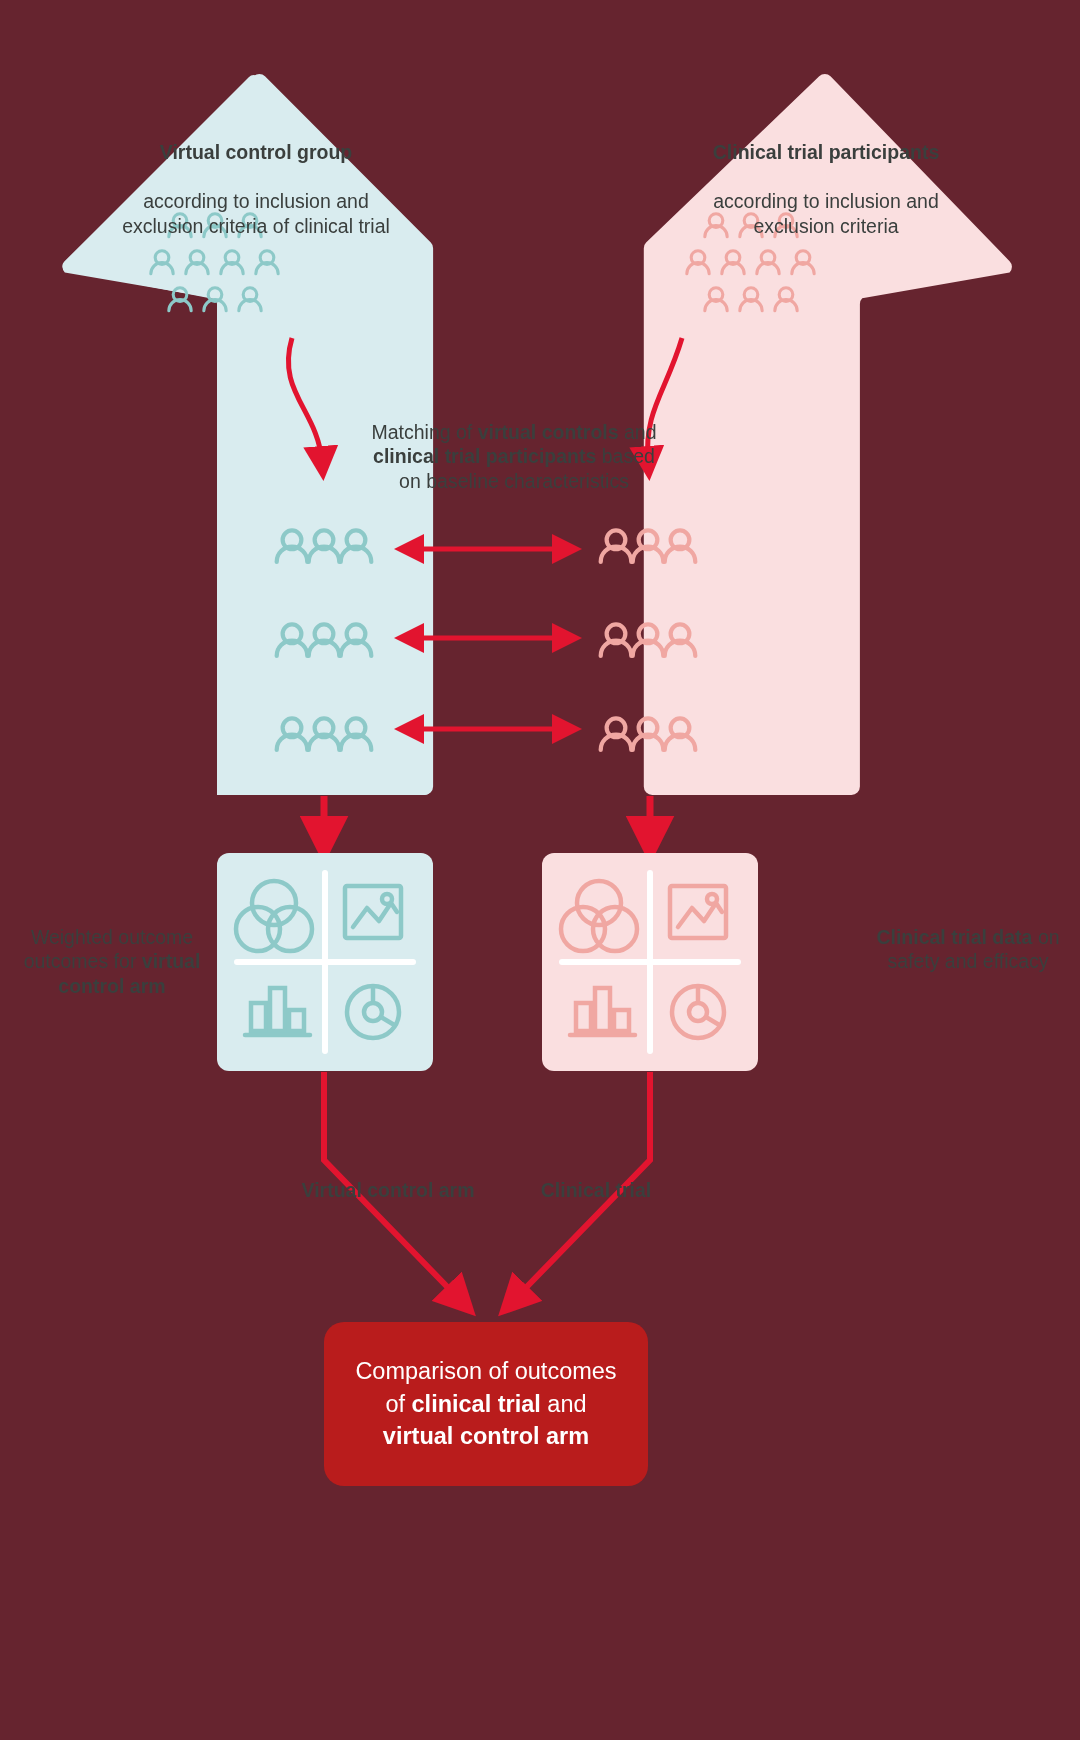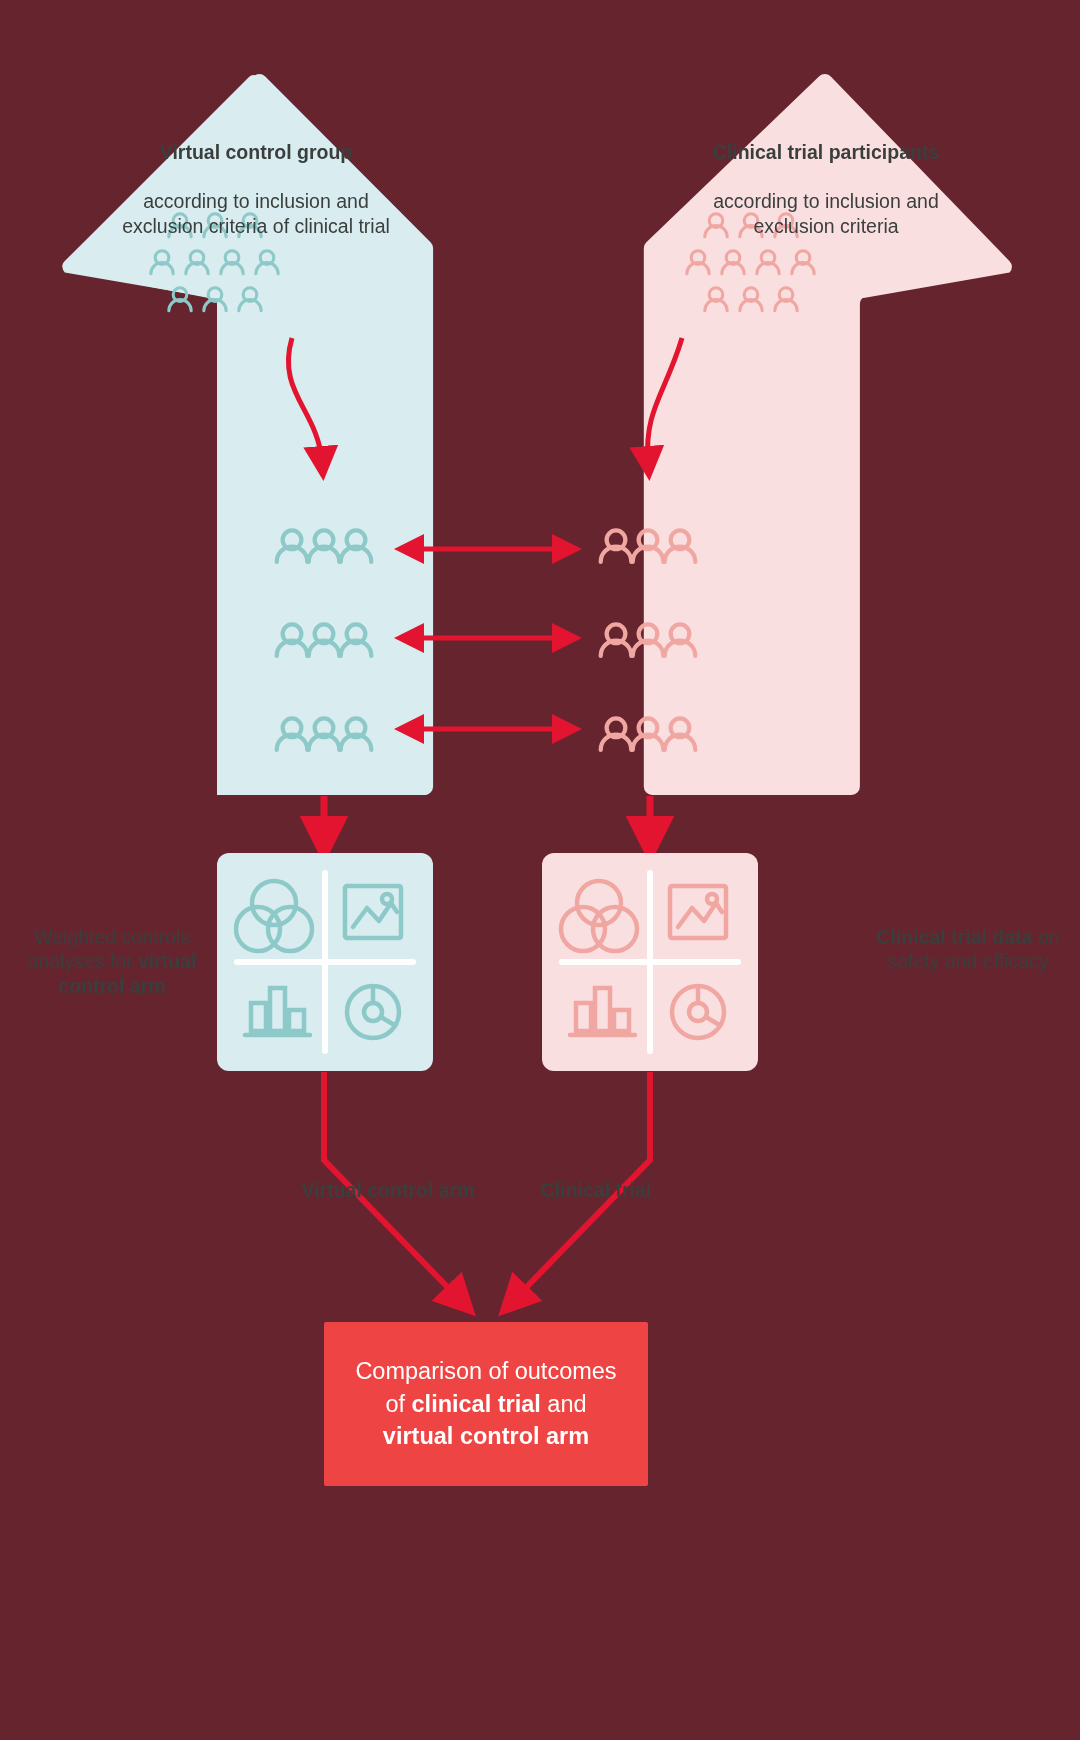--- a/index.html
+++ b/index.html
@@ -43,22 +43,22 @@
 
   
   #label-arm-left  { left: 258px; top: 1178px; width: 260px; font-weight: bold; }
   #label-arm-right { left: 486px; top: 1178px; width: 220px; font-weight: bold; }
 
   
   #compare-box {
     position: absolute;
     left: 324px; top: 1322px;
     width: 324px; height: 164px;
-    background: #ef4444;
-    border-radius: 2px;
+    background: #b91c1c;
+    border-radius: 20px;
     display: flex; align-items: center; justify-content: center;
   }
   #compare-text {
     color: #ffffff;
     font-size: 23.5px;
     line-height: 1.38;
     text-align: center;
     white-space: pre-line;
   }
   #compare-text b { font-weight: bold; }
@@ -385,22 +385,23 @@
     <span>according to inclusion and
 exclusion criteria of clinical trial</span>
   </div>
 
   <div class="txt" id="label-right">
     <span class="bold-line">Clinical trial participants</span>
     <span>according to inclusion and
 exclusion criteria</span>
   </div>
 
-
-  <div class="txt" id="label-weighted"><span>Weighted controls analyses for </span><b>virtual control arm</b></div>
+  <div class="txt" id="label-matching"><span>Matching of </span><b>virtual controls</b><span> and </span><b>clinical trial participants</b><span> based on baseline characteristics</span></div>
+
+  <div class="txt" id="label-weighted"><span>Weighted outcome outcomes for </span><b>virtual control arm</b></div>
 
   <div class="txt" id="label-cdata"><b>Clinical trial data</b><span> on safety and efficacy</span></div>
 
   <div class="txt" id="label-arm-left">Virtual control arm</div>
   <div class="txt" id="label-arm-right">Clinical trial</div>
 
   <div id="compare-box">
     <div id="compare-text"><span>Comparison of outcomes</span><br><span>of </span><b>clinical trial</b><span> and</span><br><b>virtual control arm</b></div>
   </div>
 

